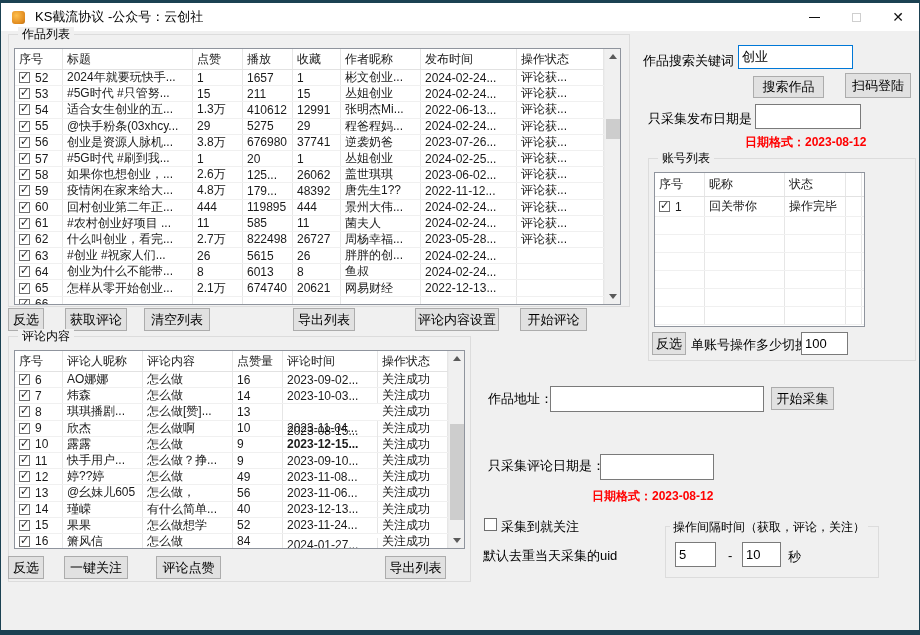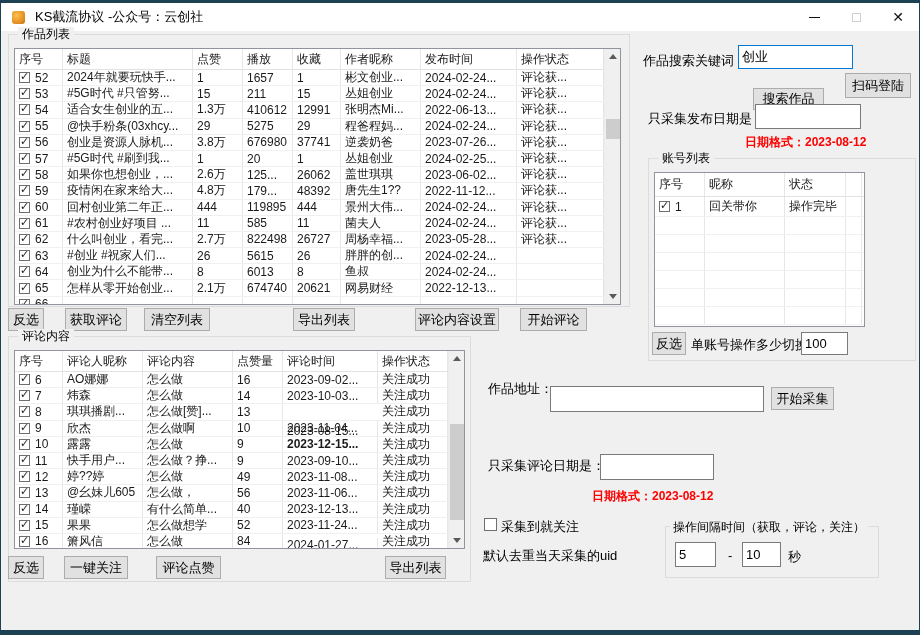--- a/index.html
+++ b/index.html
@@ -371,21 +371,21 @@
       </div>
     </div>
 
   <button class="btn" style="left:7px;   top:553px; width:36px; height:23px;">反选</button>
   <button class="btn" style="left:63px;  top:553px; width:64px; height:23px;">一键关注</button>
   <button class="btn" style="left:155px; top:553px; width:65px; height:23px;">评论点赞</button>
   <button class="btn" style="left:384px; top:553px; width:61px; height:23px;">导出列表</button>
 
   <span class="lbl" style="left:642px; top:49px;">作品搜索关键词：</span>
   <input class="inp inp-focus" style="left: 737px; top: 42px; width: 115px; height: 24px;" value="创业">
-  <button class="btn" style="left:752px; top:85px; width:71px; height:22px;">搜索作品</button>
+  <button class="btn" style="left:752px; top:73px; width:71px; height:22px;">搜索作品</button>
   <button class="btn" style="left:844px; top:70px; width:66px; height:25px;">扫码登陆</button>
 
   <span class="lbl" style="left:647px; top:107px;">只采集发布日期是：</span>
   <input class="inp" style="left: 754px; top: 101px; width: 106px; height: 25px;" value="">
   <span class="hint" style="left:744px; top:131px;">日期格式：2023-08-12</span>
 
   <div class="group" style="left:647px; top:155px; width:268px; height:203px;">
     <span class="group-label">账号列表</span>
   </div>
   <div class="tbl" id="accounts-table" style="left:653px; top:169px; width:211px; height:155px;">
@@ -437,21 +437,21 @@
           <div class="tcell" style="width: 80px; flex: 0 0 80px;"></div>
           <div class="tcell" style="width: 61px; flex: 0 0 61px;"></div>
           <div class="tcell" style="width: 16px; flex: 0 0 16px;"></div>
         </div>
       </div>
     </div>
   <button class="btn" style="left:651px; top:329px; width:34px; height:23px;">反选</button>
   <span class="lbl" style="left:690px; top:333px;">单账号操作多少切换:</span>
   <input class="inp" style="left: 800px; top: 329px; width: 47px; height: 23px;" value="100">
 
-  <span class="lbl" style="left:487px; top:377px;">作品地址：</span>
+  <span class="lbl" style="left:487px; top:387px;">作品地址：</span>
   <input class="inp" style="left: 549px; top: 383px; width: 214px; height: 26px;" value="">
   <button class="btn" style="left:770px; top:384px; width:63px; height:23px;">开始采集</button>
 
 
   <span class="lbl" style="left:487px; top:454px;">只采集评论日期是：</span>
   <input class="inp" style="left: 599px; top: 451px; width: 114px; height: 26px;" value="">
   <span class="hint" style="left:591px; top:485px;">日期格式：2023-08-12</span>
 
   <span class="chk" style="left:483px; top:515px;"></span>
   <span class="lbl" style="left:500px; top:515px;">采集到就关注</span>

